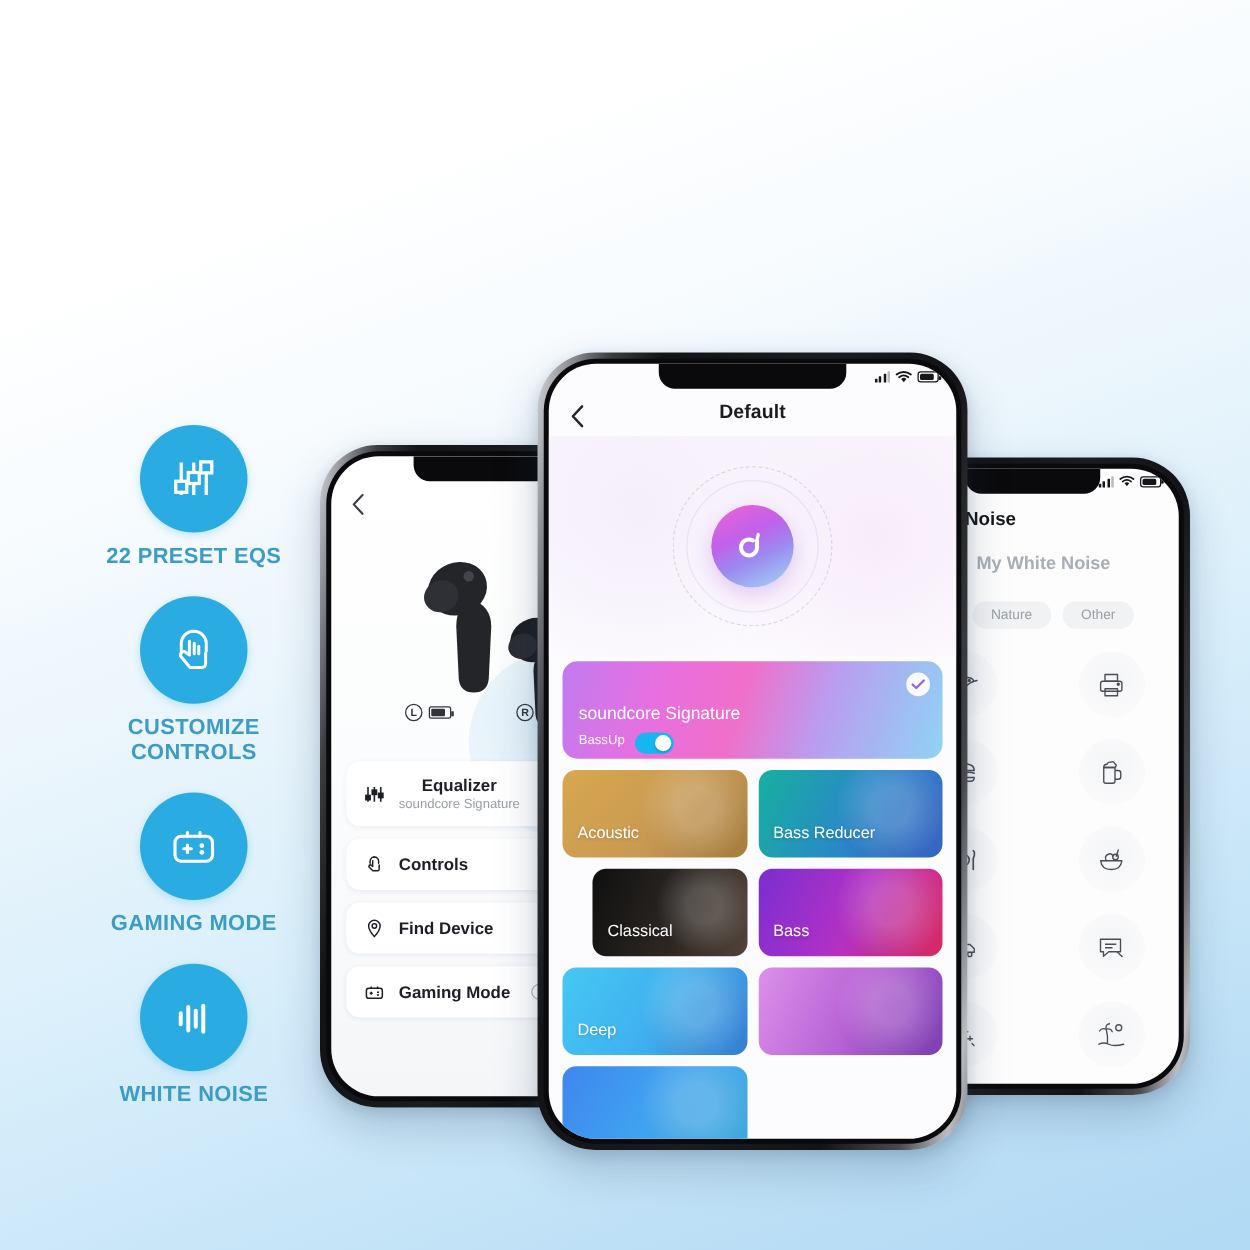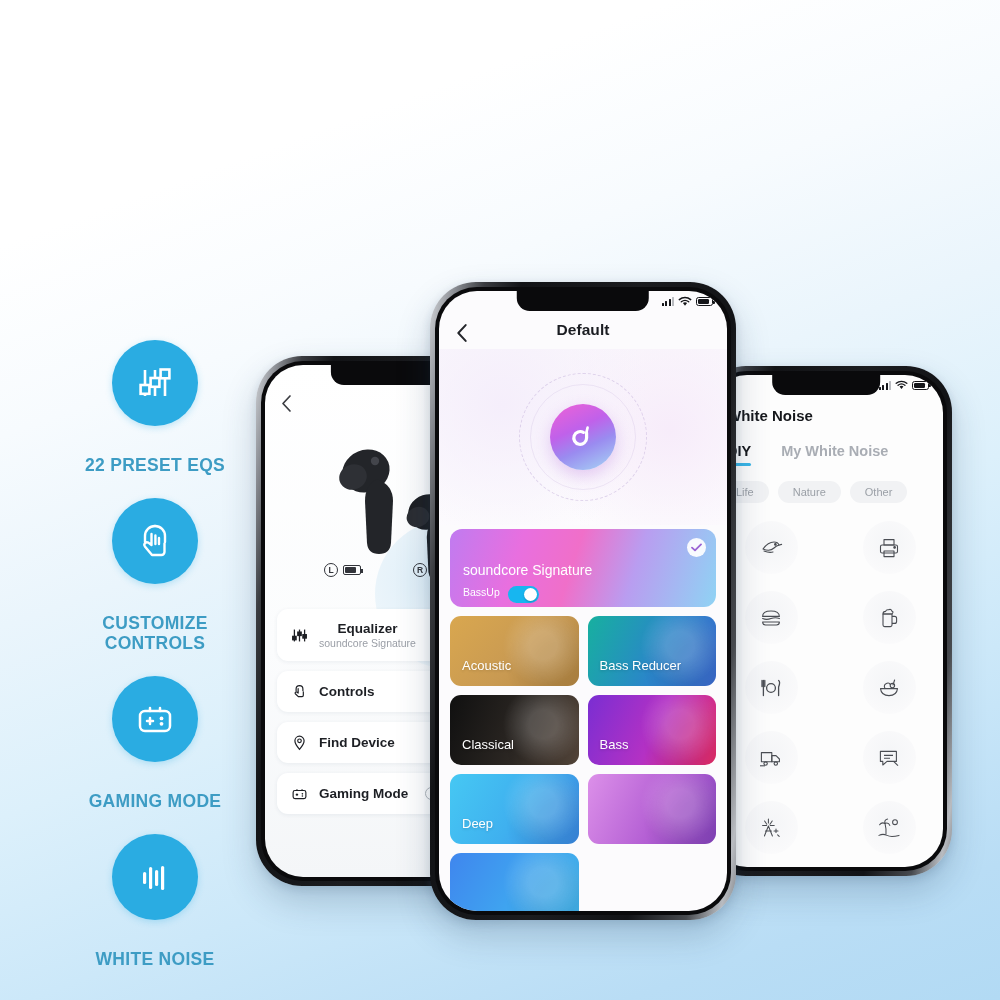--- a/index.html
+++ b/index.html
@@ -17,21 +17,21 @@
   .features { position: absolute; left: 55px; top: 340px; width: 200px; }
   .feature { display: flex; flex-direction: column; align-items: center; margin-bottom: 22px; }
   .fcircle {
     width: 86px; height: 86px; border-radius: 50%;
     background: #2AACE2;
     display: flex; align-items: center; justify-content: center;
     box-shadow: 0 2px 7px rgba(42,172,226,.28);
   }
   .fcircle svg { display: block; }
   .flabel {
-    margin-top: 29px; text-align: center;
+    margin-top: 8px; text-align: center;
     color: #3d9cc4; font-size: 17.5px; font-weight: 600;
     letter-spacing: .3px; line-height: 1.18;
   }
 
   
   .phone { position: absolute; }
   .phone .frame {
     position: absolute; inset: 0; border-radius: 46px;
     background: linear-gradient(100deg,#d8dade 0%,#8d9096 6%,#3a3c40 13%,
       #121316 22%, #1b1c1f 50%, #121316 74%, #474a4f 88%, #b9bcc1 96%, #7e8186 100%);
@@ -88,21 +88,21 @@
     display:flex; align-items:center; gap:11px;
     box-shadow: 0 1px 4px rgba(25,50,80,.07);
   }
   .mrow .mtexts { display:flex; flex-direction:column;text-align:center; }
   .mtitle { font-size:13.5px; color:#1d1f24; font-weight:600; }
   .msub { font-size:10.5px; color:#9a9ea6; margin-top:1px; }
   .infoi { width:13px;height:13px;border:1.1px solid #b3b7bd;border-radius:50%;
     font-size:9px;color:#b3b7bd;display:flex;align-items:center;justify-content:center;margin-left:6px;}
 
   
-  #phone-center { left: 430px; top: 282px; width: 306px; height: 638px; z-index: 4; }
+  #phone-center { left: 430px; top: 282px; width: 344px; height: 638px; z-index: 4; }
   #phone-center .screen { background:#fcfbfd; }
   .hdr { position:absolute; top:30px; left:0; right:0; height:32px; }
   .hdr .title { text-align:center; font-size:15.5px; font-weight:700; color:#1a1c21; letter-spacing:.1px;}
   .hero { position:absolute; top:58px; left:0; right:0; height:176px;
     background: radial-gradient(circle at 22% 32%, #f5eefb 0%, rgba(250,248,253,0) 58%),
                 radial-gradient(circle at 80% 46%, #f7ecfa 0%, rgba(252,251,253,0) 52%),
                 linear-gradient(180deg,#faf8fc 0%, #fdfcfe 100%); }
   .ringdots { position:absolute; left:50%; top:50%; transform:translate(-50%,-50%);
     width:128px;height:128px;border-radius:50%;
     border:1px dashed rgba(190,170,215,.45); }
@@ -522,21 +522,21 @@
 
           <div class="grid2">
             <div class="card" style="background:linear-gradient(135deg,#d9a74f,#c99a52 55%,#b88a45);">
               <div class="tex"></div>
               <div class="cname">Acoustic</div>
             </div>
             <div class="card" style="background:linear-gradient(115deg,#17b09f,#2a86c9 55%,#3e6ed6);">
               <div class="tex"></div>
               <div class="cname">Bass Reducer</div>
             </div>
-            <div class="card" style="background:linear-gradient(110deg,#101010,#2c2723 55%,#5b4b3f);">
+            <div class="card" style="background:linear-gradient(110deg,#101010,#2c2723 55%,#5b4b3f);margin-left:24px;">
               <div class="tex"></div>
               <div class="cname">Classical</div>
             </div>
             <div class="card" style="background:linear-gradient(115deg,#7a2ed2,#b431c4 52%,#ee2e6b);">
               <div class="tex"></div>
               <div class="cname">Bass</div>
             </div>
             <div class="card" style="background:linear-gradient(120deg,#46c8f3,#3fb0ef 52%,#3c8ce8);">
               <div class="tex"></div>
               <div class="cname">Deep</div>

